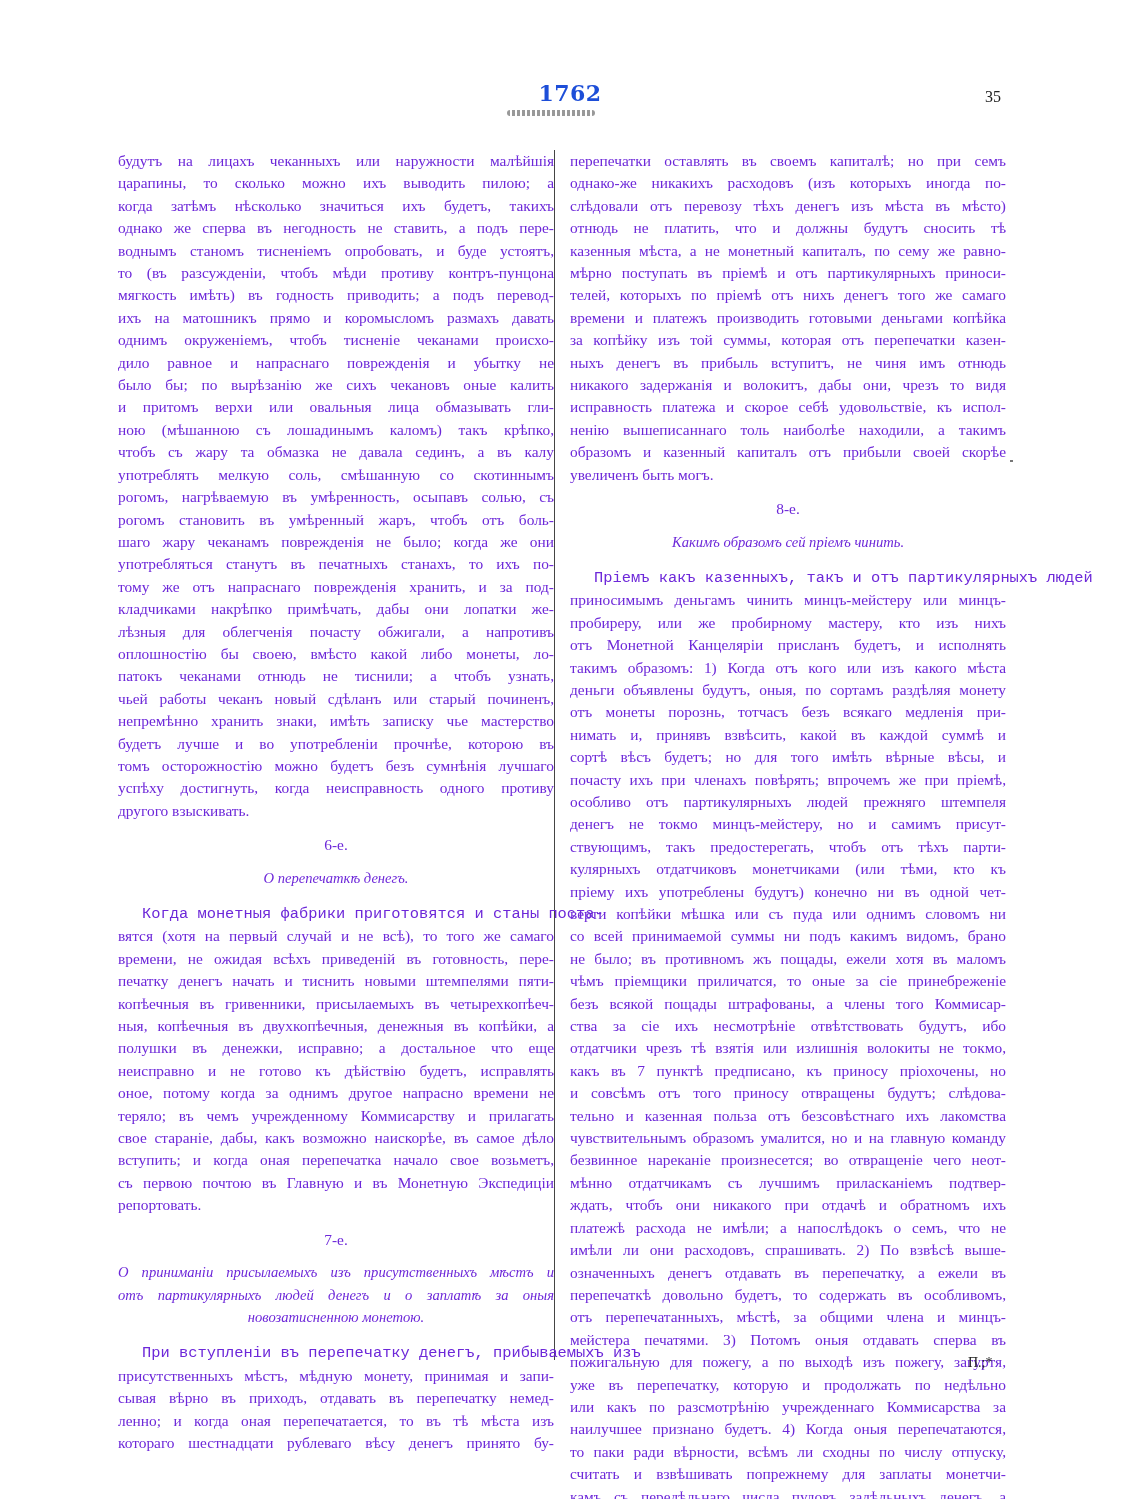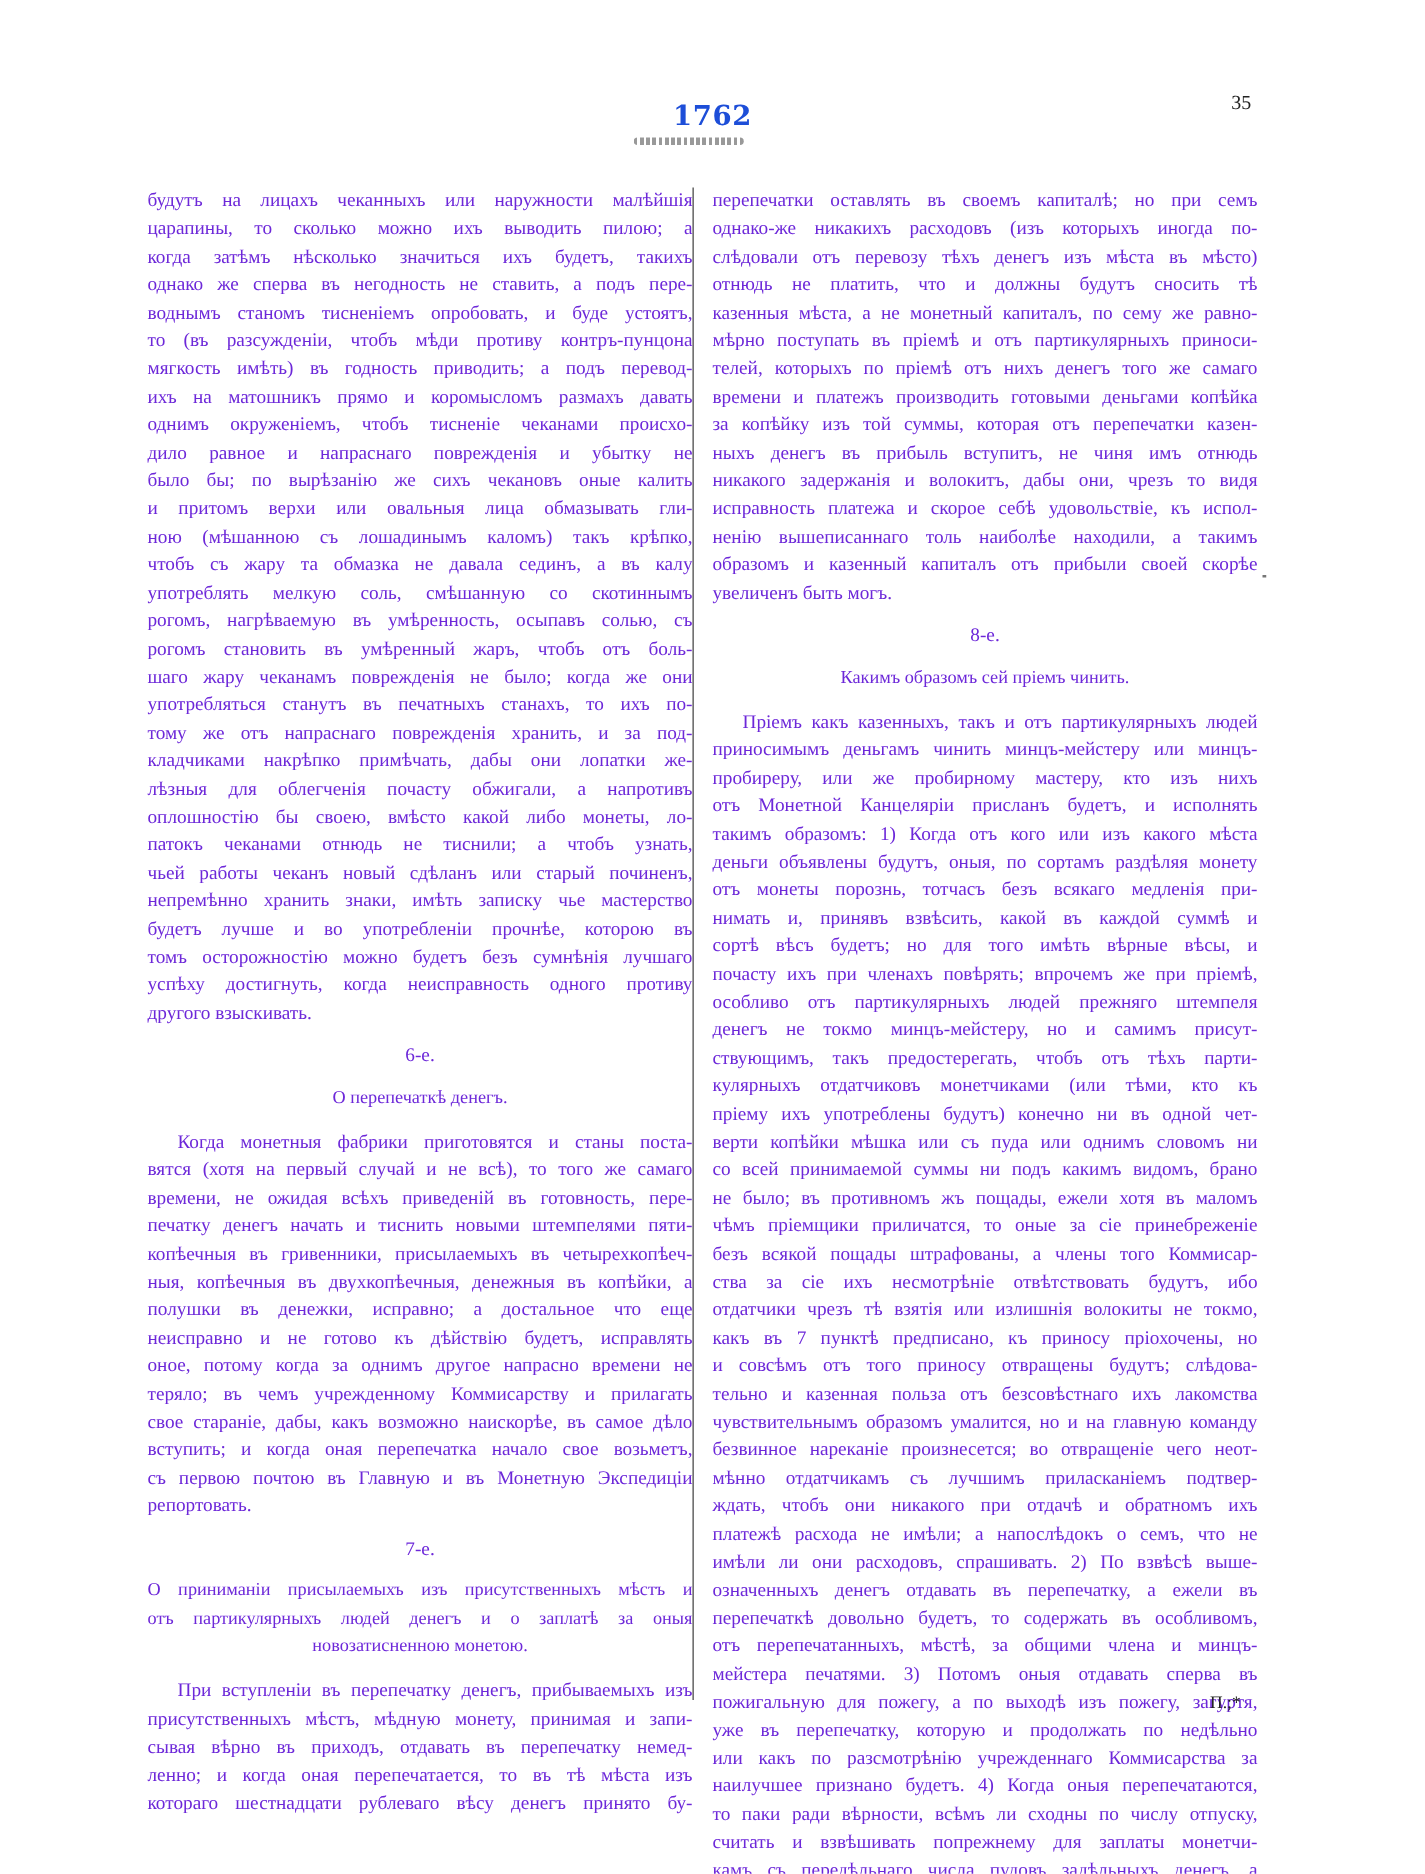--- a/index.html
+++ b/index.html
@@ -13,39 +13,39 @@
     text-align: center; font-family: "DejaVu Serif", serif; font-weight: bold;
     font-size: 22px; letter-spacing: 0.5px; color: #1d4ed8;
   }
   .header-rule {
     position: absolute; left: 507px; top: 110px; width: 88px; height: 6px;
     background-image: repeating-linear-gradient(90deg, #555 0 3px, transparent 3px 5px);
     opacity: 0.6;
     border-radius: 3px;
   }
   .page-number {
-    position: absolute; left: 985px; top: 74px; font-size: 16px; color: #222;
+    position: absolute; left: 985px; top: 88px; font-size: 16px; color: #222;
     font-family: "Liberation Serif", serif;
   }
   .col {
     position: absolute; top: 150px; width: 436px;
     font-family: "Liberation Serif", serif; font-size: 15.4px; line-height: 22.4px;
     text-align: justify; color: #6d28d9;
   }
   .col-left { left: 118px; }
   .col-right { left: 570px; }
   .divider {
     position: absolute; left: 554px; top: 150px; width: 1px; height: 1210px;
     background: #444;
   }
   .line { display: block; text-align: justify; text-align-last: justify; white-space: nowrap; }
   .line.last { text-align-last: left; }
-  .line.indent { padding-left: 24px; }
+  .line.indent { padding-left: 24px; font-family: Liberation Mono, monospace; }
   .sec-num { text-align: center; margin-top: 12px; margin-bottom: 10px; }
-  .sec-title { text-align: center; margin-bottom: 14px; font-size: 14.6px; }
+  .sec-title { text-align: center; font-style: italic; margin-bottom: 14px; font-size: 14.6px; }
   .sec-title .line { text-align-last: justify; }
   .sec-title .line.center { text-align: center; text-align-last: center; }
   .para-block { }
   .signature {
     position: absolute; left: 968px; top: 1355px; font-family: "Liberation Serif", serif;
     font-size: 14px; color: #222;
   }
   .stray-mark { position: absolute; width: 3px; height: 2px; background: #777; }
 </style>
 </head>

